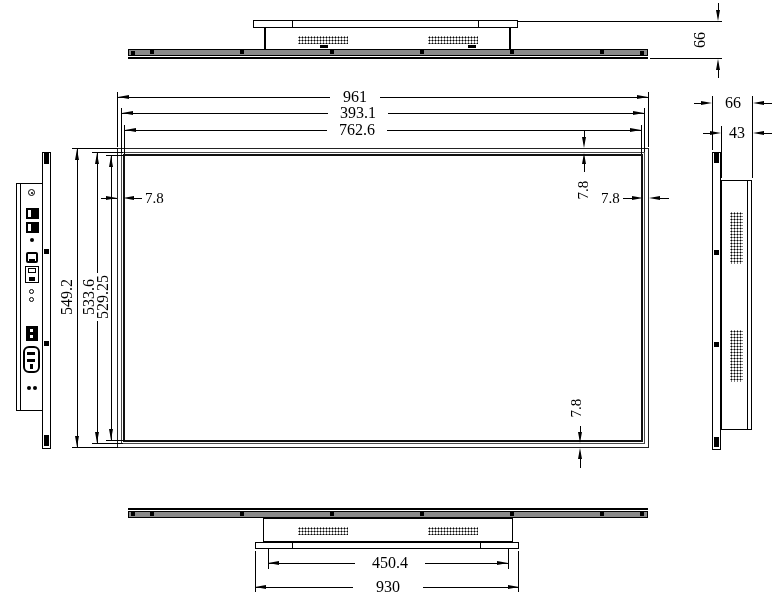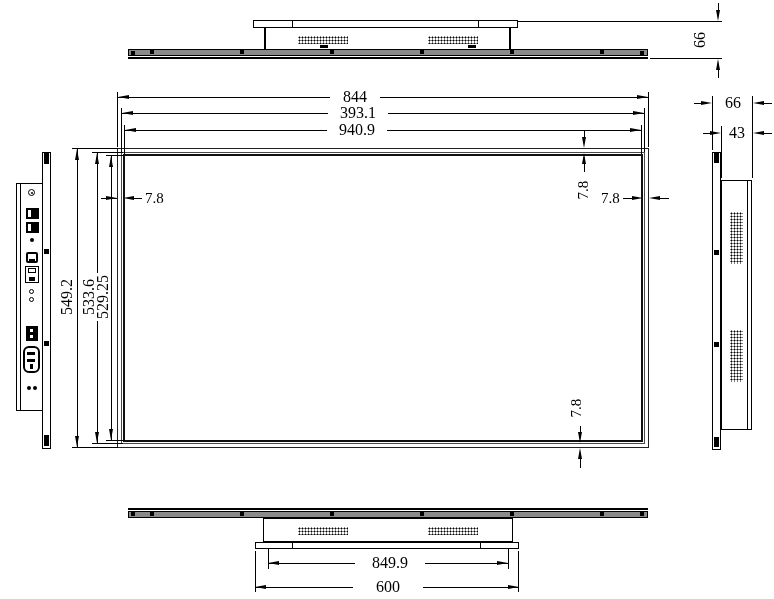--- a/index.html
+++ b/index.html
@@ -67,37 +67,37 @@
       <div style="position:absolute;inset:3px;border:1px solid #4a4a4a;"></div>
       <div style="position:absolute;inset:5px;border:2px solid #111;background:#fff;"></div>
     </div>
 
     <div>
       <i class="ln" style="left:117px;top:92px;width:1px;height:55px;"></i>
       <i class="ln" style="left:648px;top:92px;width:1px;height:55px;"></i>
       <i class="ln" style="left:118px;top:97px;width:530px;height:1px;"></i>
       <i class="arl" style="left:118px;top:95px;"></i>
       <i class="arr" style="left:637px;top:95px;"></i>
-      <span class="txt ctr" style="left:330px;top:89px;width:50px;">844</span>
+      <span class="txt ctr" style="left:330px;top:89px;width:50px;">961</span>
     </div>
     <div>
       <i class="ln" style="left:121px;top:108px;width:1px;height:44px;"></i>
       <i class="ln" style="left:644px;top:108px;width:1px;height:44px;"></i>
       <i class="ln" style="left:122px;top:113px;width:522px;height:1px;"></i>
       <i class="arl" style="left:122px;top:111px;"></i>
       <i class="arr" style="left:633px;top:111px;"></i>
       <span class="txt ctr" style="left:328px;top:105px;width:60px;">393.1</span>
     </div>
     <div>
       <i class="ln" style="left:124px;top:125px;width:1px;height:29px;"></i>
       <i class="ln" style="left:641px;top:125px;width:1px;height:29px;"></i>
       <i class="ln" style="left:125px;top:130px;width:516px;height:1px;"></i>
       <i class="arl" style="left:125px;top:128px;"></i>
       <i class="arr" style="left:630px;top:128px;"></i>
-      <span class="txt ctr" style="left:327px;top:122px;width:60px;">940.9</span>
+      <span class="txt ctr" style="left:327px;top:122px;width:60px;">762.6</span>
     </div>
 
     <div>
       <i class="ln" style="left:72px;top:148px;width:46px;height:1px;"></i>
       <i class="ln" style="left:72px;top:447px;width:46px;height:1px;"></i>
       <i class="ln" style="left:77px;top:149px;width:1px;height:298px;"></i>
       <i class="aru" style="left:75px;top:149px;"></i>
       <i class="ard" style="left:75px;top:436px;"></i>
       <span class="txt ctr rot" style="left:43px;top:289px;width:48px;">549.2</span>
     </div>
@@ -231,26 +231,26 @@
     <div class="rect" style="left:255px;top:542px;width:264px;height:7px;"></div>
     <i class="ln" style="left:292px;top:543px;width:1px;height:5px;"></i>
     <i class="ln" style="left:480px;top:543px;width:1px;height:5px;"></i>
 
     <div>
       <i class="ln" style="left:268px;top:549px;width:1px;height:20px;"></i>
       <i class="ln" style="left:508px;top:549px;width:1px;height:20px;"></i>
       <i class="ln" style="left:268px;top:563px;width:240px;height:1px;"></i>
       <i class="arl" style="left:268px;top:561px;"></i>
       <i class="arr" style="left:497px;top:561px;"></i>
-      <span class="txt ctr" style="left:355px;top:555px;width:70px;">849.9</span>
+      <span class="txt ctr" style="left:355px;top:555px;width:70px;">450.4</span>
     </div>
 
     <div>
       <i class="ln" style="left:255px;top:551px;width:1px;height:41px;"></i>
       <i class="ln" style="left:518px;top:551px;width:1px;height:41px;"></i>
       <i class="ln" style="left:255px;top:587px;width:264px;height:1px;"></i>
       <i class="arl" style="left:255px;top:585px;"></i>
       <i class="arr" style="left:508px;top:585px;"></i>
-      <span class="txt ctr" style="left:353px;top:579px;width:70px;">600</span>
+      <span class="txt ctr" style="left:353px;top:579px;width:70px;">930</span>
     </div>
   </div>
 
 </div>
 
 </body></html>

